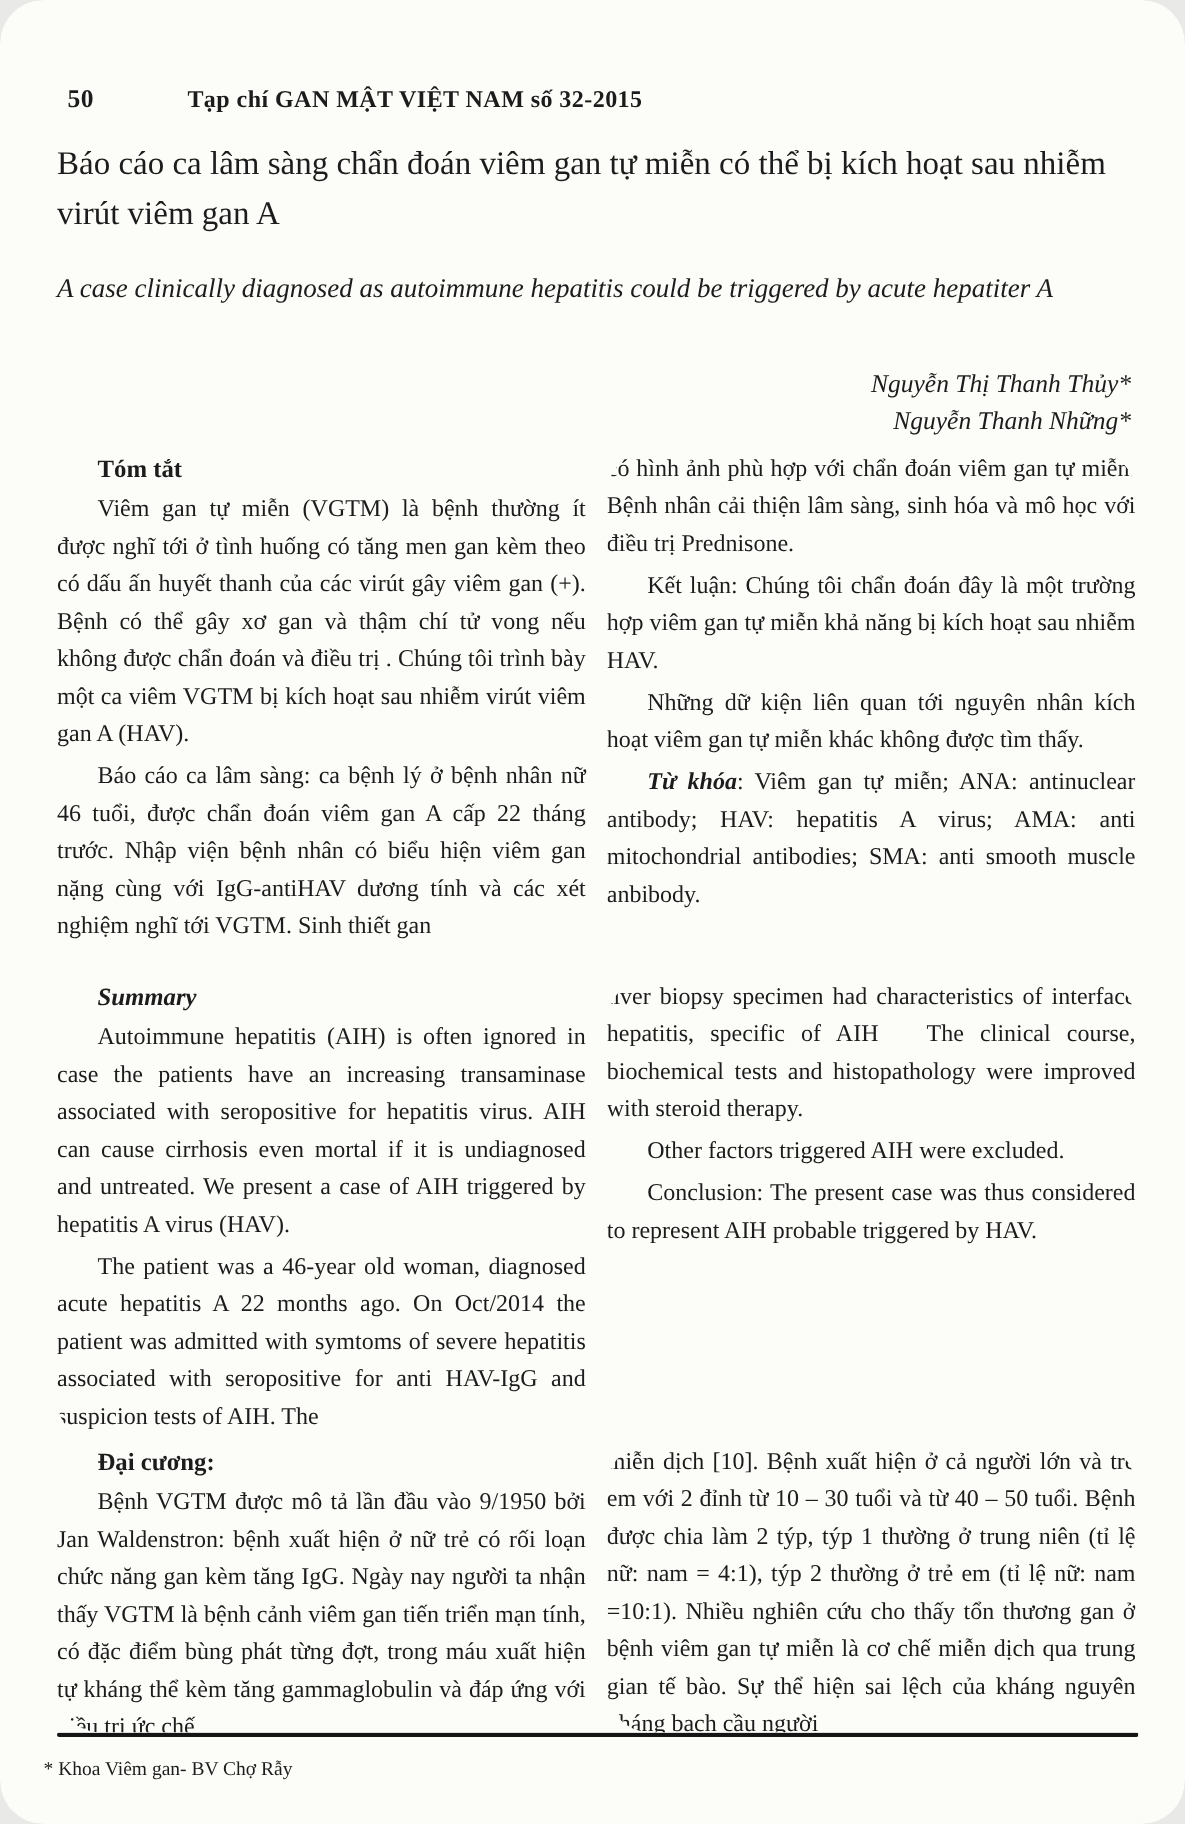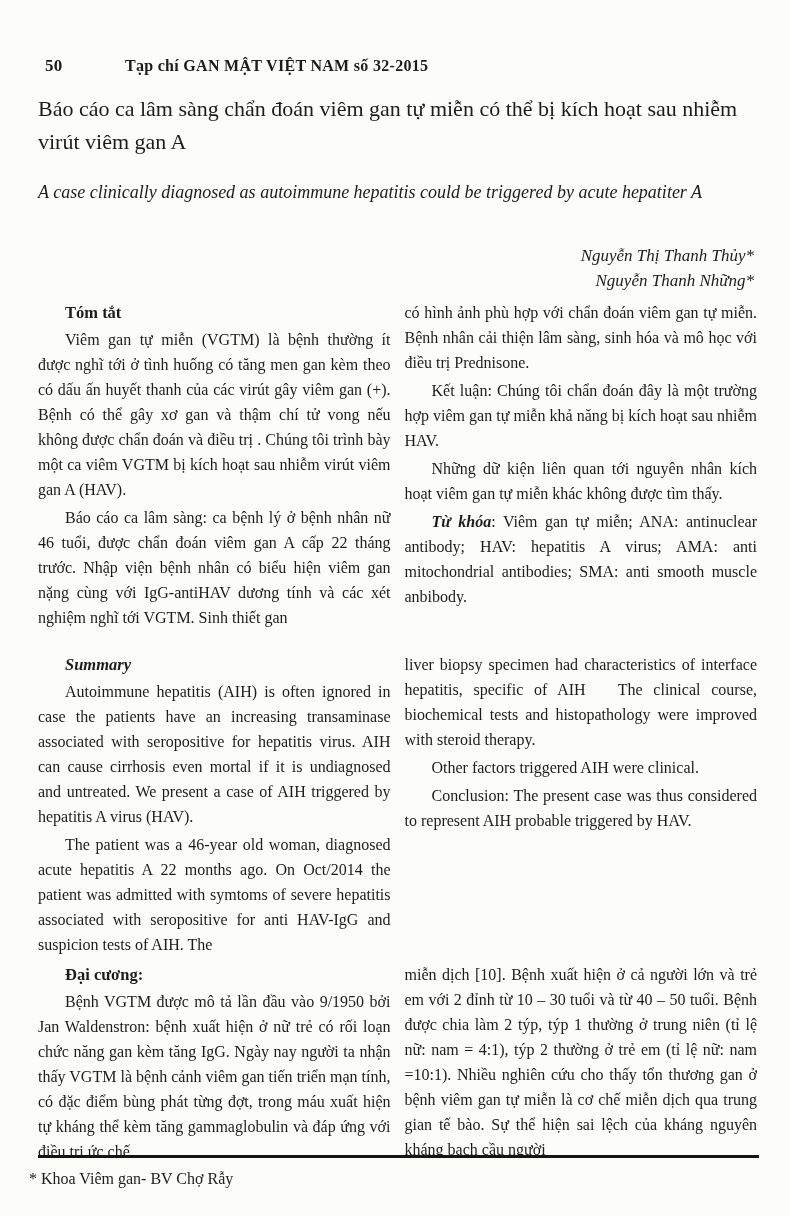--- a/index.html
+++ b/index.html
@@ -1,15 +1,15 @@
 <!DOCTYPE html>
 <html lang="vi"><head>
 <meta charset="utf-8">
 <style>
-  * { margin: 0; padding: 0; box-sizing: border-box; }
+  * { margin: 0; padding: 0; box-sizing: border-box; border-radius: 29px; }
   html, body { background: #e9e9e7; }
   .page {
     position: relative;
     width: 790px;
     height: 1216px;
     margin: 0 auto;
     background: #fcfcf9;
     color: #1c1c1c;
     font-family: "Liberation Serif", "DejaVu Serif", serif;
     overflow: hidden;
@@ -81,21 +81,21 @@
   .section-heading.italic { font-style: italic; }
   .kw-lead { font-weight: bold; font-style: italic; }
   .footnote-rule {
     position: absolute;
     top: 1155px; left: 38px; right: 31px;
     border-top: 3px solid #151515;
   }
   .footnote {
     position: absolute;
     top: 1167px; left: 29px;
-    font-size: 16px;
+    font-size: 13px;
     line-height: 24px;
   }
 </style>
 </head>
 <body>
 
 <div class="page">
 
   <div class="page-header">
     <span class="page-number">50</span>
@@ -128,21 +128,21 @@
     </div>
 
     <div class="band band-2">
       <div class="col">
         <div class="section-heading italic">Summary</div>
         <p class="indent">Autoimmune hepatitis (AIH) is often ignored in case the patients have an increasing transaminase associated with seropositive for hepatitis virus. AIH can cause cirrhosis even mortal if it is undiagnosed and untreated. We present a case of AIH triggered by hepatitis A virus (HAV).</p>
         <p class="indent">The patient was a 46-year old woman, diagnosed acute hepatitis A 22 months ago. On Oct/2014 the patient was admitted with symtoms of severe hepatitis associated with seropositive for anti HAV-IgG and suspicion tests of AIH. The</p>
       </div>
       <div class="col">
         <p class="noindent">liver biopsy specimen had characteristics of interface hepatitis, specific of AIH&nbsp;&nbsp; The clinical course, biochemical tests and histopathology were improved with steroid therapy.</p>
-        <p class="indent">Other factors triggered AIH were clinical.</p>
+        <p class="indent">Other factors triggered AIH were excluded.</p>
         <p class="indent">Conclusion: The present case was thus considered to represent AIH probable triggered by HAV.</p>
       </div>
     </div>
 
     <div class="band band-3">
       <div class="col">
         <div class="section-heading">Đại cương:</div>
         <p class="indent">Bệnh VGTM được mô tả lần đầu vào 9/1950 bởi Jan Waldenstron: bệnh xuất hiện ở nữ trẻ có rối loạn chức năng gan kèm tăng IgG. Ngày nay người ta nhận thấy VGTM là bệnh cảnh viêm gan tiến triển mạn tính, có đặc điểm bùng phát từng đợt, trong máu xuất hiện tự kháng thể kèm tăng gammaglobulin và đáp ứng với điều trị ức chế</p>
       </div>
       <div class="col">

